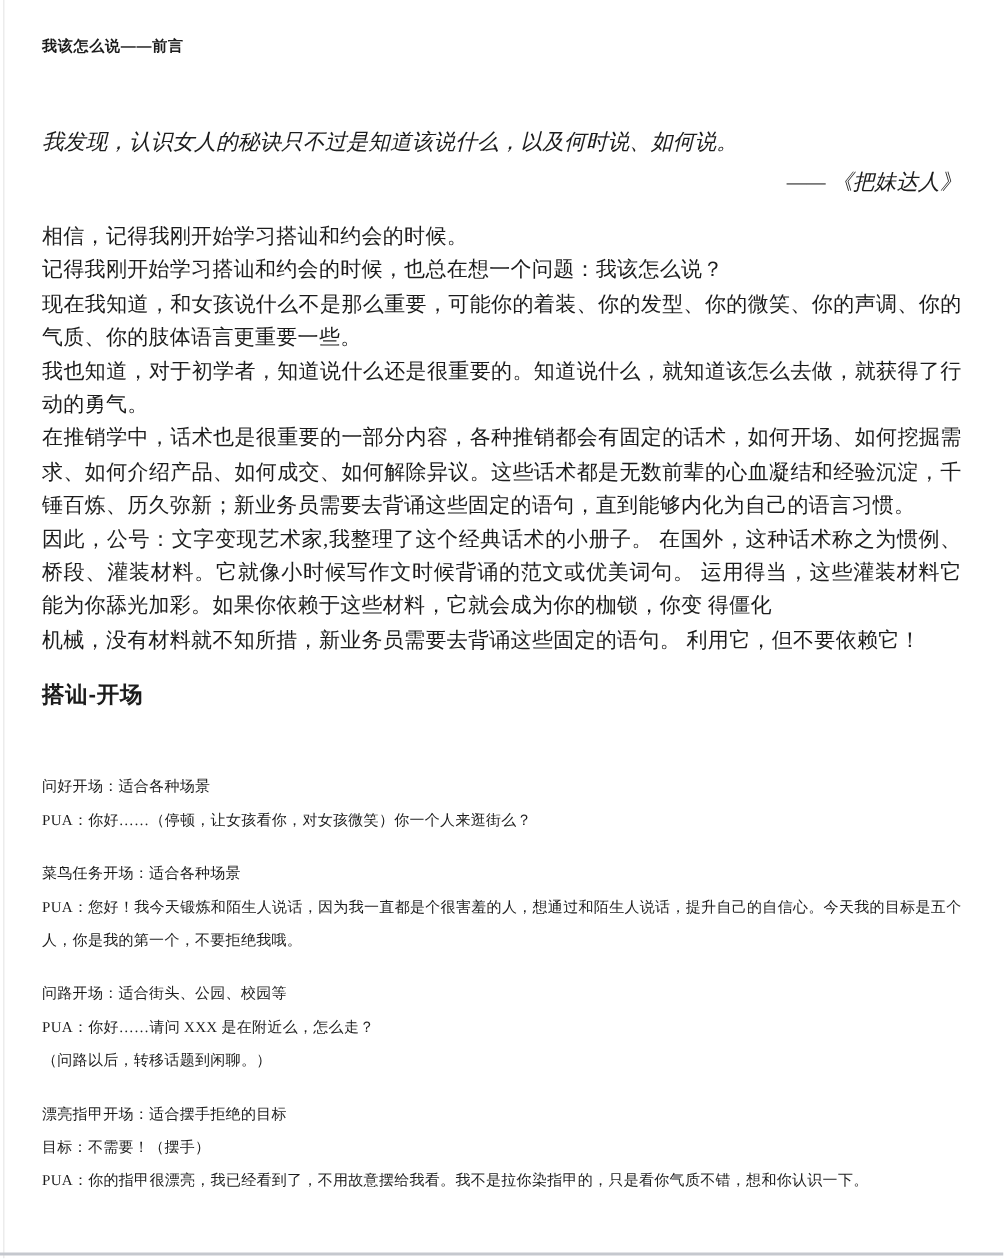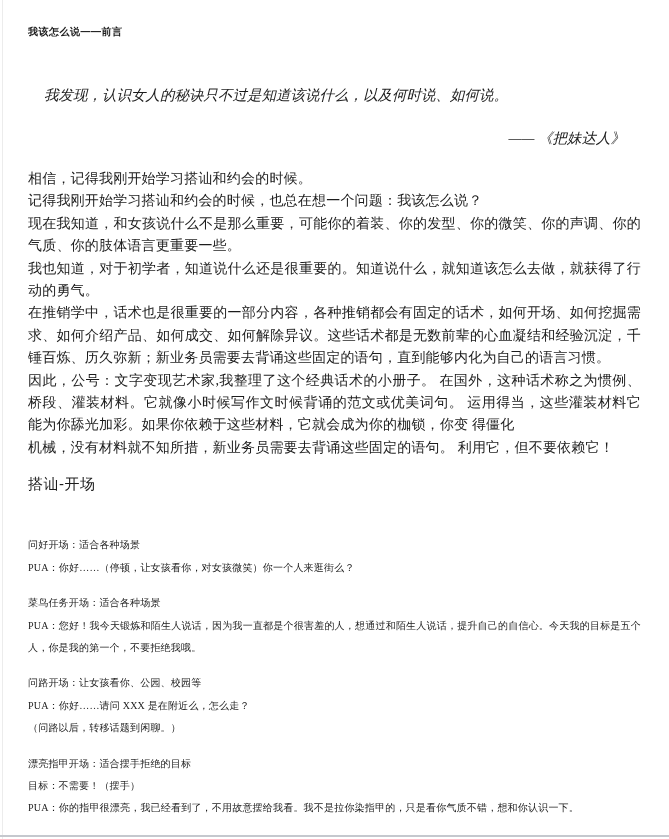--- a/index.html
+++ b/index.html
@@ -23,39 +23,39 @@
     font-weight: bold;
     font-size: 10px;
     line-height: 24px;
     margin: 0 0 38px 0;
     letter-spacing: 0.5px;
   }
   .epigraph {
     font-style: italic;
     font-size: 14.5px;
     line-height: 27px;
-    margin: 16px;
+    margin: 0;
   }
   .epigraph.attribution {
     text-align: right;
     font-style: italic;
   }
   .intro {
     margin-top: 12px;
   }
   .intro p {
     margin: 0;
     font-size: 14px;
     line-height: 22.4px;
     text-align: justify;
     letter-spacing: 0.2px;
   }
   .section-title {
     font-family: "Liberation Sans", "DejaVu Sans", sans-serif;
-    font-weight: normal;
+    font-weight: bold;
     font-size: 15px;
     line-height: 24px;
     margin: 13px 0 38px 0;
     letter-spacing: 0.5px;
   }
   .opener {
     margin: 0 0 13px 0;
   }
   .opener p {
     margin: 0;
@@ -109,21 +109,21 @@
     <p>问好开场：适合各种场景</p>
     <p>PUA：你好……（停顿，让女孩看你，对女孩微笑）你一个人来逛街么？</p>
   </div>
 
   <div class="opener">
     <p>菜鸟任务开场：适合各种场景</p>
     <p>PUA：您好！我今天锻炼和陌生人说话，因为我一直都是个很害羞的人，想通过和陌生人说话，提升自己的自信心。今天我的目标是五个人，你是我的第一个，不要拒绝我哦。</p>
   </div>
 
   <div class="opener">
-    <p>问路开场：让女孩看你、公园、校园等</p>
+    <p>问路开场：适合街头、公园、校园等</p>
     <p>PUA：你好……请问 XXX 是在附近么，怎么走？</p>
     <p>（问路以后，转移话题到闲聊。）</p>
   </div>
 
   <div class="opener">
     <p>漂亮指甲开场：适合摆手拒绝的目标</p>
     <p>目标：不需要！（摆手）</p>
     <p>PUA：你的指甲很漂亮，我已经看到了，不用故意摆给我看。我不是拉你染指甲的，只是看你气质不错，想和你认识一下。</p>
   </div>
 

